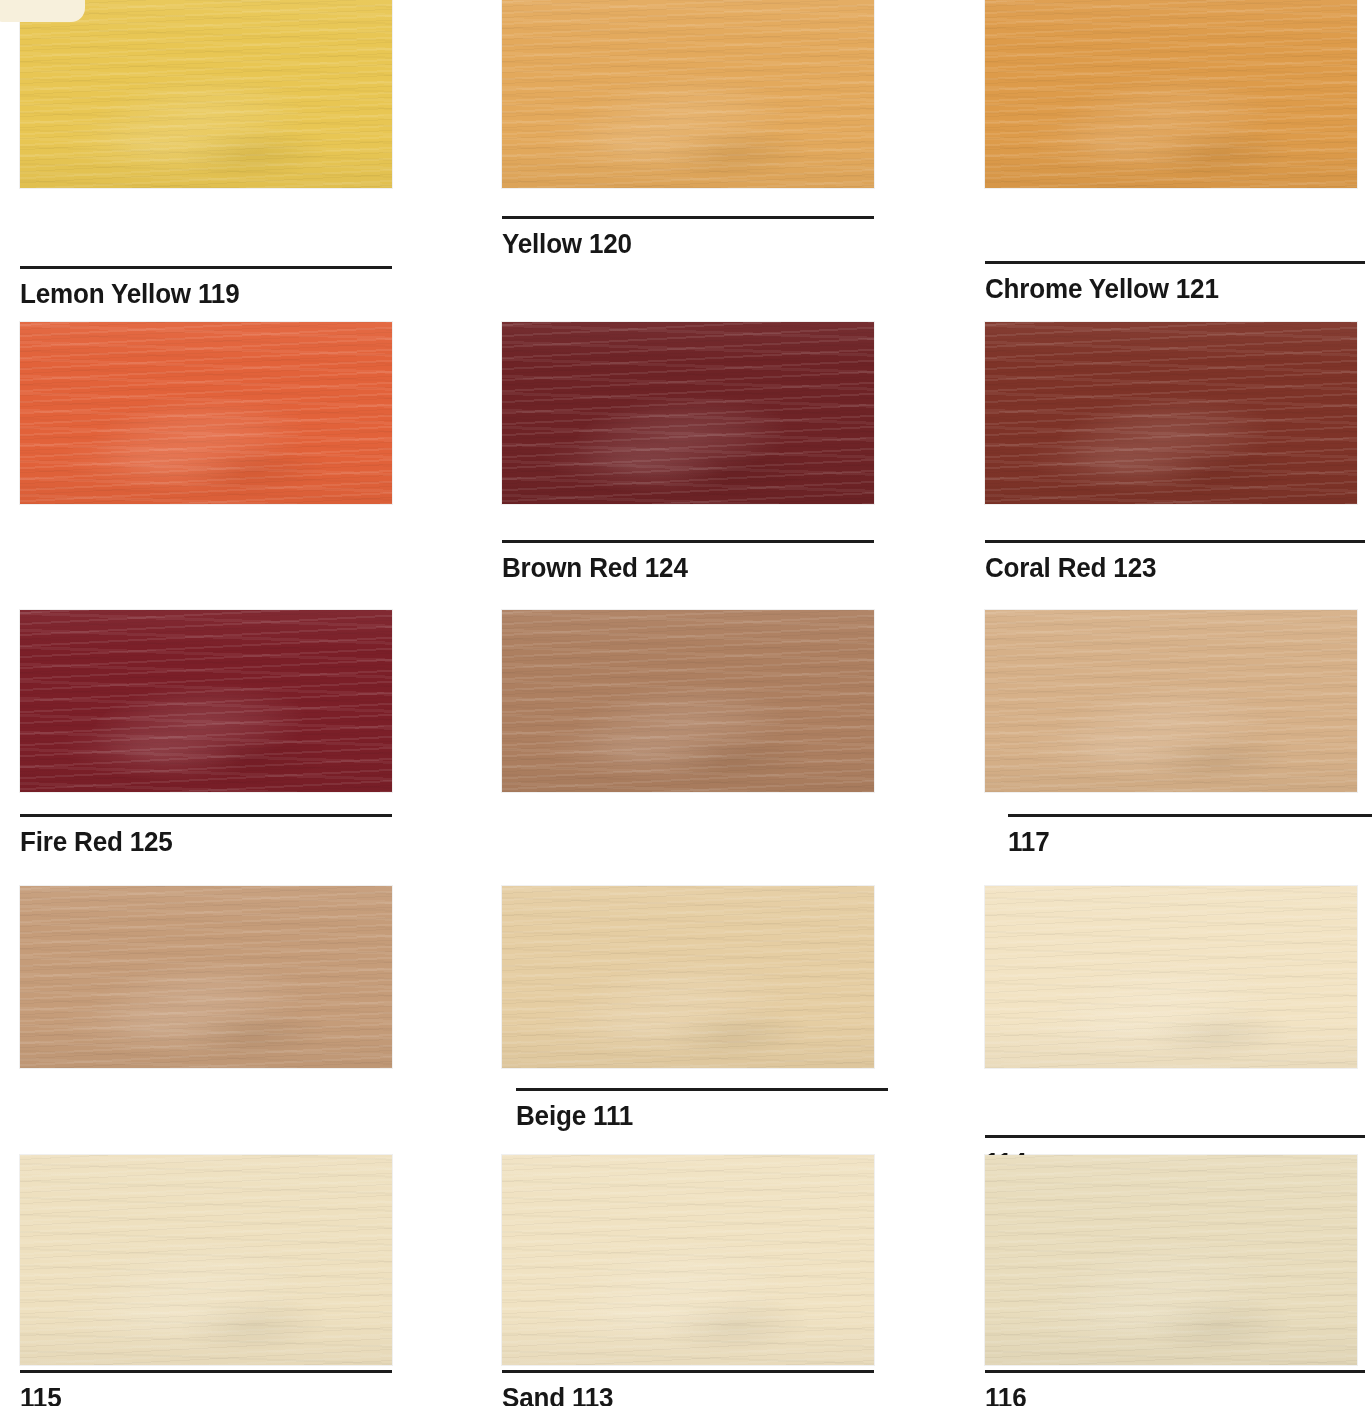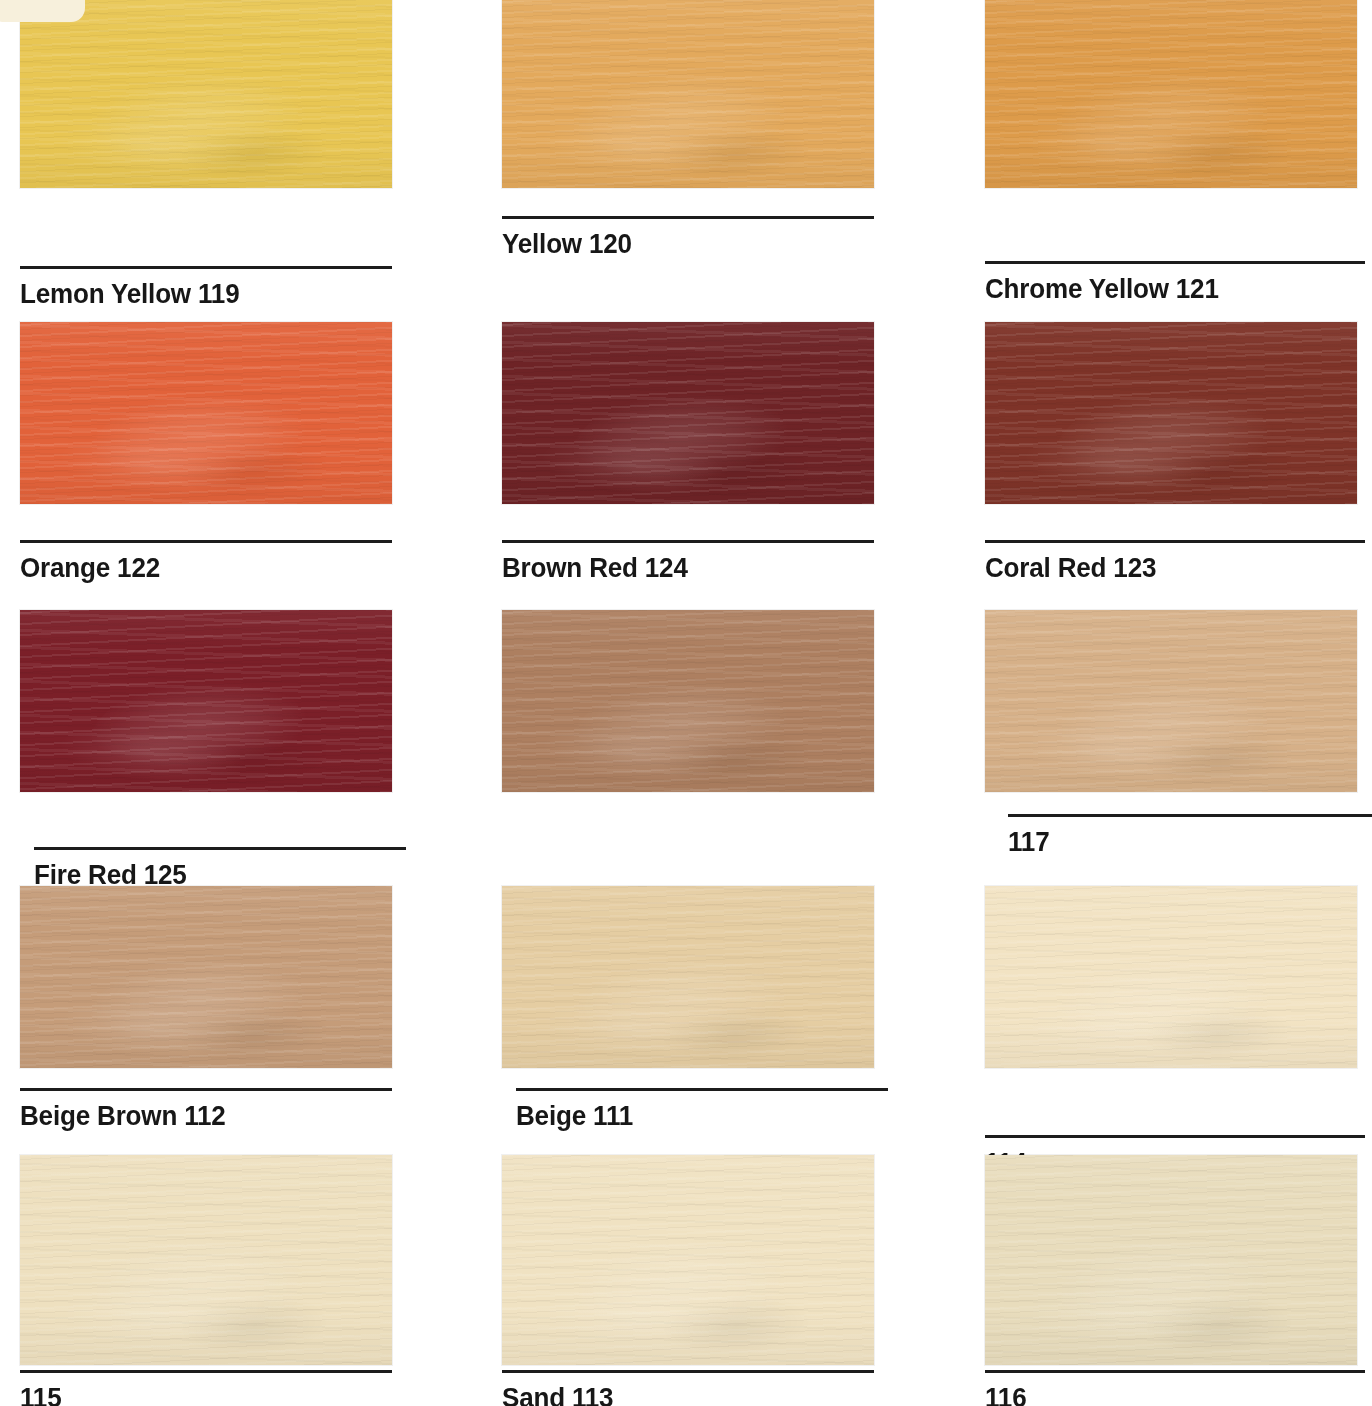--- a/index.html
+++ b/index.html
@@ -192,24 +192,20 @@
     </div>
     <div class="cell" style="left: 20px; top: 322px; width: 372px; height: 182px;">
       <div class="swatch" style="background: rgb(226, 98, 58);">
         <div class="grain"></div>
         <div class="grain2"></div>
         <div class="figure"></div>
         <div class="figure2"></div>
         <div class="sheen"></div>
       </div>
     </div>
-    <div class="caption" style="left: 20px; top: 540px; width: 372px;">
-      <div class="rule" style="border-top-color: rgb(28, 28, 28);"></div>
-      <div class="label" style="color: rgb(23, 23, 23);">Orange 122</div>
-    </div>
     <div class="cell" style="left: 502px; top: 322px; width: 372px; height: 182px;">
       <div class="swatch" style="background: rgb(110, 35, 38);">
         <div class="grain"></div>
         <div class="grain2"></div>
         <div class="figure"></div>
         <div class="figure2"></div>
         <div class="sheen"></div>
       </div>
     </div>
     <div class="caption" style="left: 502px; top: 540px; width: 372px;">
@@ -231,21 +227,21 @@
     </div>
     <div class="cell" style="left: 20px; top: 610px; width: 372px; height: 182px;">
       <div class="swatch" style="background: rgb(123, 31, 40);">
         <div class="grain"></div>
         <div class="grain2"></div>
         <div class="figure"></div>
         <div class="figure2"></div>
         <div class="sheen"></div>
       </div>
     </div>
-    <div class="caption" style="left: 34px; top: 814px; width: 372px; margin-top: 33px;">
+    <div class="caption" style="left: 20px; top: 814px; width: 372px;">
       <div class="rule" style="border-top-color: rgb(28, 28, 28);"></div>
       <div class="label" style="color: rgb(23, 23, 23);">Fire Red 125</div>
     </div>
     <div class="cell" style="left: 502px; top: 610px; width: 372px; height: 182px;">
       <div class="swatch" style="background: rgb(173, 127, 96);">
         <div class="grain"></div>
         <div class="grain2"></div>
         <div class="figure"></div>
         <div class="figure2"></div>
         <div class="sheen"></div>
@@ -266,24 +262,20 @@
     </div>
     <div class="cell" style="left: 20px; top: 886px; width: 372px; height: 182px;">
       <div class="swatch" style="background: rgb(197, 156, 121);">
         <div class="grain"></div>
         <div class="grain2"></div>
         <div class="figure"></div>
         <div class="figure2"></div>
         <div class="sheen"></div>
       </div>
     </div>
-    <div class="caption" style="left: 20px; top: 1088px; width: 372px;">
-      <div class="rule" style="border-top-color: rgb(28, 28, 28);"></div>
-      <div class="label" style="color: rgb(23, 23, 23);">Beige Brown 112</div>
-    </div>
     <div class="cell" style="left: 502px; top: 886px; width: 372px; height: 182px;">
       <div class="swatch" style="background: rgb(229, 205, 162);">
         <div class="grain"></div>
         <div class="grain2"></div>
         <div class="figure"></div>
         <div class="figure2"></div>
         <div class="sheen"></div>
       </div>
     </div>
     <div class="caption" style="left: 516px; top: 1088px; width: 372px;">

